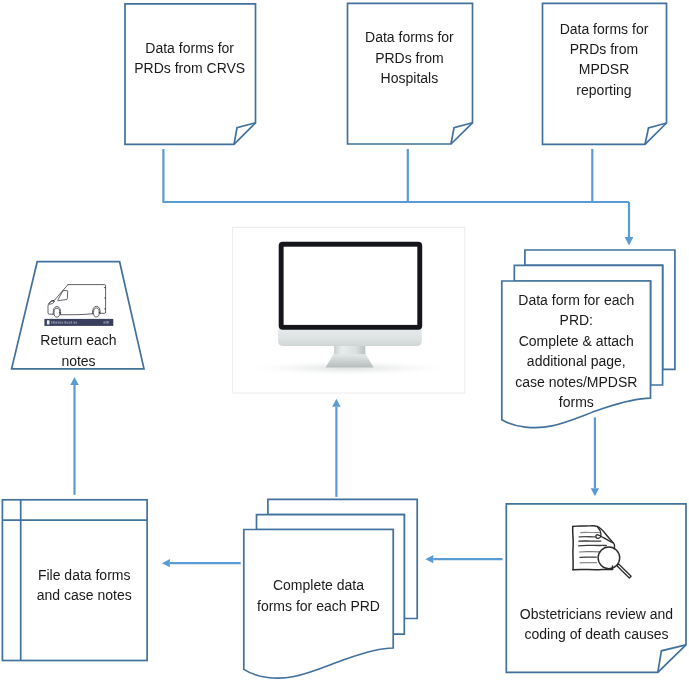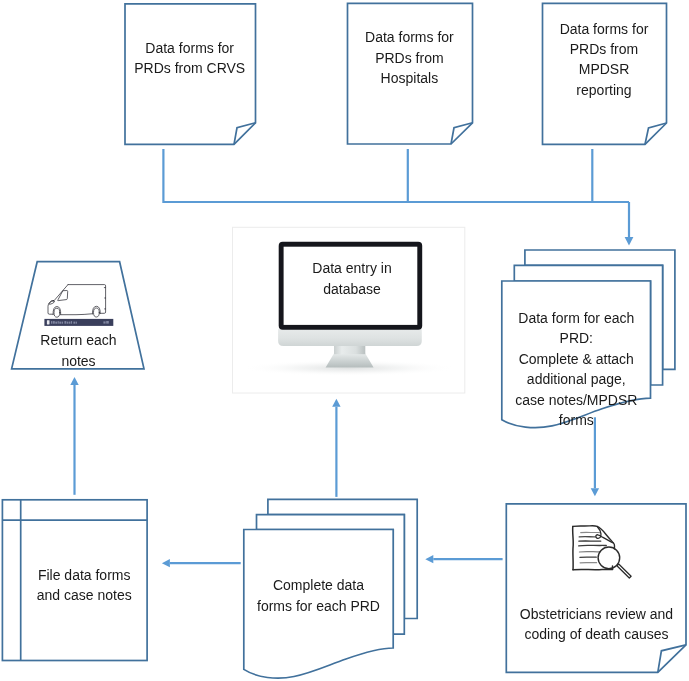--- a/index.html
+++ b/index.html
@@ -190,23 +190,21 @@
 
   <div class="nodetext" style="left:123.7px;top:37.5px;width:132px;">Data forms for
 PRDs from CRVS</div>
   <div class="nodetext" style="left:343.4px;top:27.2px;width:132px;">Data forms for
 PRDs from
 Hospitals</div>
   <div class="nodetext" style="left:538.0px;top:18.6px;width:132px;">Data forms for
 PRDs from
 MPDSR
 reporting</div>
-  <div class="nodetext" style="left:282.0px;top:258.2px;width:140px;">Data entry in
-database</div>
-  <div class="nodetext" style="left:496.3px;top:308px;width:160px;">Data form for each
+  <div class="nodetext" style="left:496.3px;top:290px;width:160px;">Data form for each
 PRD:
 Complete &amp; attach
 additional page,
 case notes/MPDSR
 forms</div>
   <div class="nodetext" style="left:496.5px;top:603.5px;width:200px;">Obstetricians review and
 coding of death causes</div>
   <div class="nodetext" style="left:14.2px;top:564.6px;width:140px;">File data forms
 and case notes</div>
   <div class="nodetext" style="left:238.5px;top:575.4px;width:160px;">Complete data

